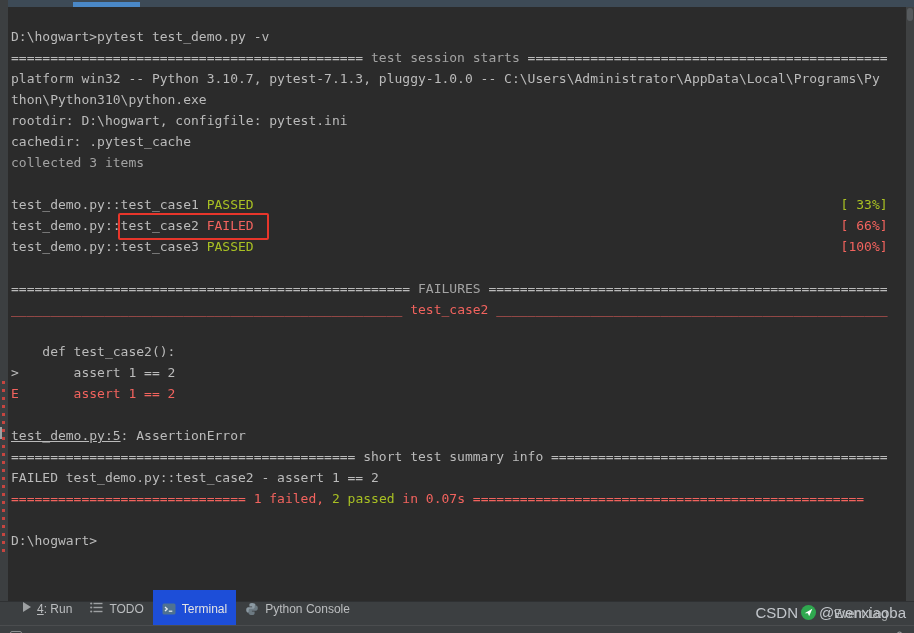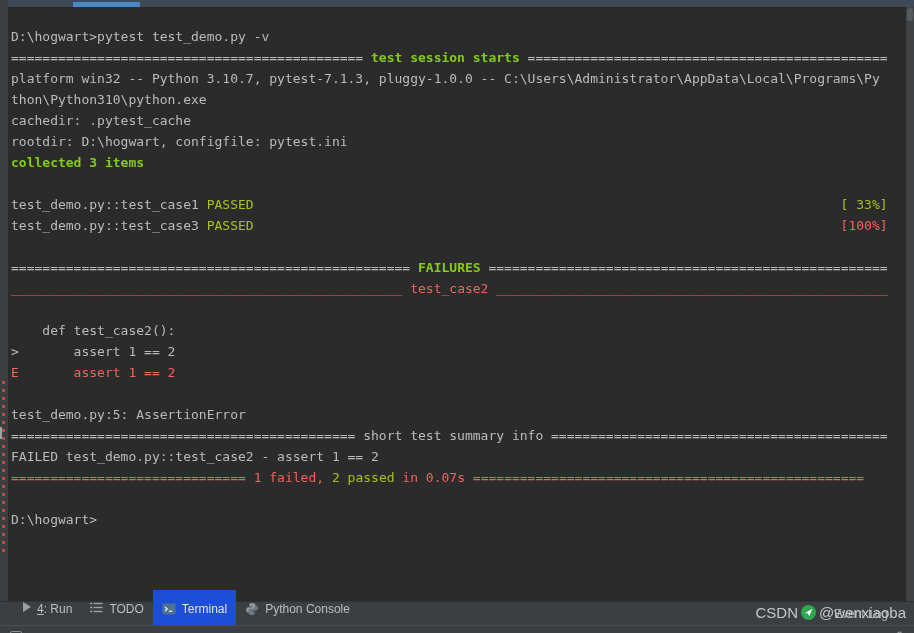--- a/index.html
+++ b/index.html
@@ -21,23 +21,23 @@
   .scroll-thumb{position:absolute;left:1px;top:1px;width:6px;height:13px;background:#565a5d;border-radius:3px;}
 
   
   .terminal{position:absolute;left:8px;top:7px;width:898px;height:594px;
     padding:19px 8px 0 3px;box-sizing:border-box;overflow:hidden;
     font-family:"DejaVu Sans Mono",monospace;font-size:13px;line-height:21px;}
   .tl{position:relative;display:flex;height:21px;white-space:pre;width:112ch;}
   .c-d{color:#bbbbbb}
   .c-g{color:#a8c023}
   .c-r{color:#f2635e}
-  .c-b{color:#84cc16;font-weight:bold}
+  .c-b{color:#a3a3a3;font-weight:normal}
   .c-rb{color:#f2635e;font-weight:normal}
-  .c-u{color:#bbbbbb;}
+  .c-u{color:#bbbbbb;text-decoration:underline}
   .pct{margin-left:auto}
   .red-box{position:absolute;left:calc(14ch - 3px);top:-2px;width:calc(17ch + 14px);height:23px;
     border:2px solid #e8362b;border-radius:2px;z-index:3;pointer-events:none;}
 
   
   .toolbar{position:absolute;left:0;top:601px;width:914px;height:24px;background:#3c3f41;
     border-top:1px solid #2f3133;box-sizing:border-box;display:flex;align-items:center;
     padding-left:14px;font-size:12px;color:#bbbdbf;}
   .tb-item{display:flex;align-items:flex-start;gap:6px;height:100%;padding:12px 9px;cursor:default;}
   .tb-item.active{background:#1d4ed8;color:#e3e3e3;}
@@ -72,25 +72,26 @@
   <div class="left-stripe">
     <div class="stripe-marks"></div>
     <div class="stripe-tick"></div>
   </div>
 
   <div class="terminal" id="terminal">
       <div class="tl"><span class="c-d">D:\hogwart&gt;pytest test_demo.py -v</span></div>
       <div class="tl"><span class="c-d">============================================= </span><span class="c-b">test session starts</span><span class="c-d"> ==============================================</span></div>
       <div class="tl"><span class="c-d">platform win32 -- Python 3.10.7, pytest-7.1.3, pluggy-1.0.0 -- C:\Users\Administrator\AppData\Local\Programs\Py</span></div>
       <div class="tl"><span class="c-d">thon\Python310\python.exe</span></div>
+      <div class="tl"><span class="c-d">rootdir: D:\hogwart, configfile: pytest.ini</span></div>
       <div class="tl"><span class="c-d">cachedir: .pytest_cache</span></div>
-      <div class="tl"><span class="c-d">rootdir: D:\hogwart, configfile: pytest.ini</span></div>
       <div class="tl"><span class="c-b">collected 3 items</span></div>
       <div class="tl"></div>
       <div class="tl"><span class="c-d">test_demo.py::test_case1 </span><span class="c-g">PASSED</span><span class="c-g pct">[ 33%]</span></div>
+      <div class="tl"><span class="c-d">test_demo.py::test_case2 </span><span class="c-r">FAILED</span><span class="c-r pct">[ 66%]</span><div class="red-box"></div></div>
       <div class="tl"><span class="c-d">test_demo.py::test_case3 </span><span class="c-g">PASSED</span><span class="c-r pct">[100%]</span></div>
       <div class="tl"></div>
       <div class="tl"><span class="c-d">=================================================== </span><span class="c-b">FAILURES</span><span class="c-d"> ===================================================</span></div>
       <div class="tl"><span class="c-r">__________________________________________________ </span><span class="c-rb">test_case2</span><span class="c-r"> __________________________________________________</span></div>
       <div class="tl"></div>
       <div class="tl"><span class="c-d">    def test_case2():</span></div>
       <div class="tl"><span class="c-d">&gt;       assert 1 == 2</span></div>
       <div class="tl"><span class="c-r">E       assert 1 == 2</span></div>
       <div class="tl"></div>
       <div class="tl"><span class="c-u">test_demo.py:5</span><span class="c-d">: AssertionError</span></div>

